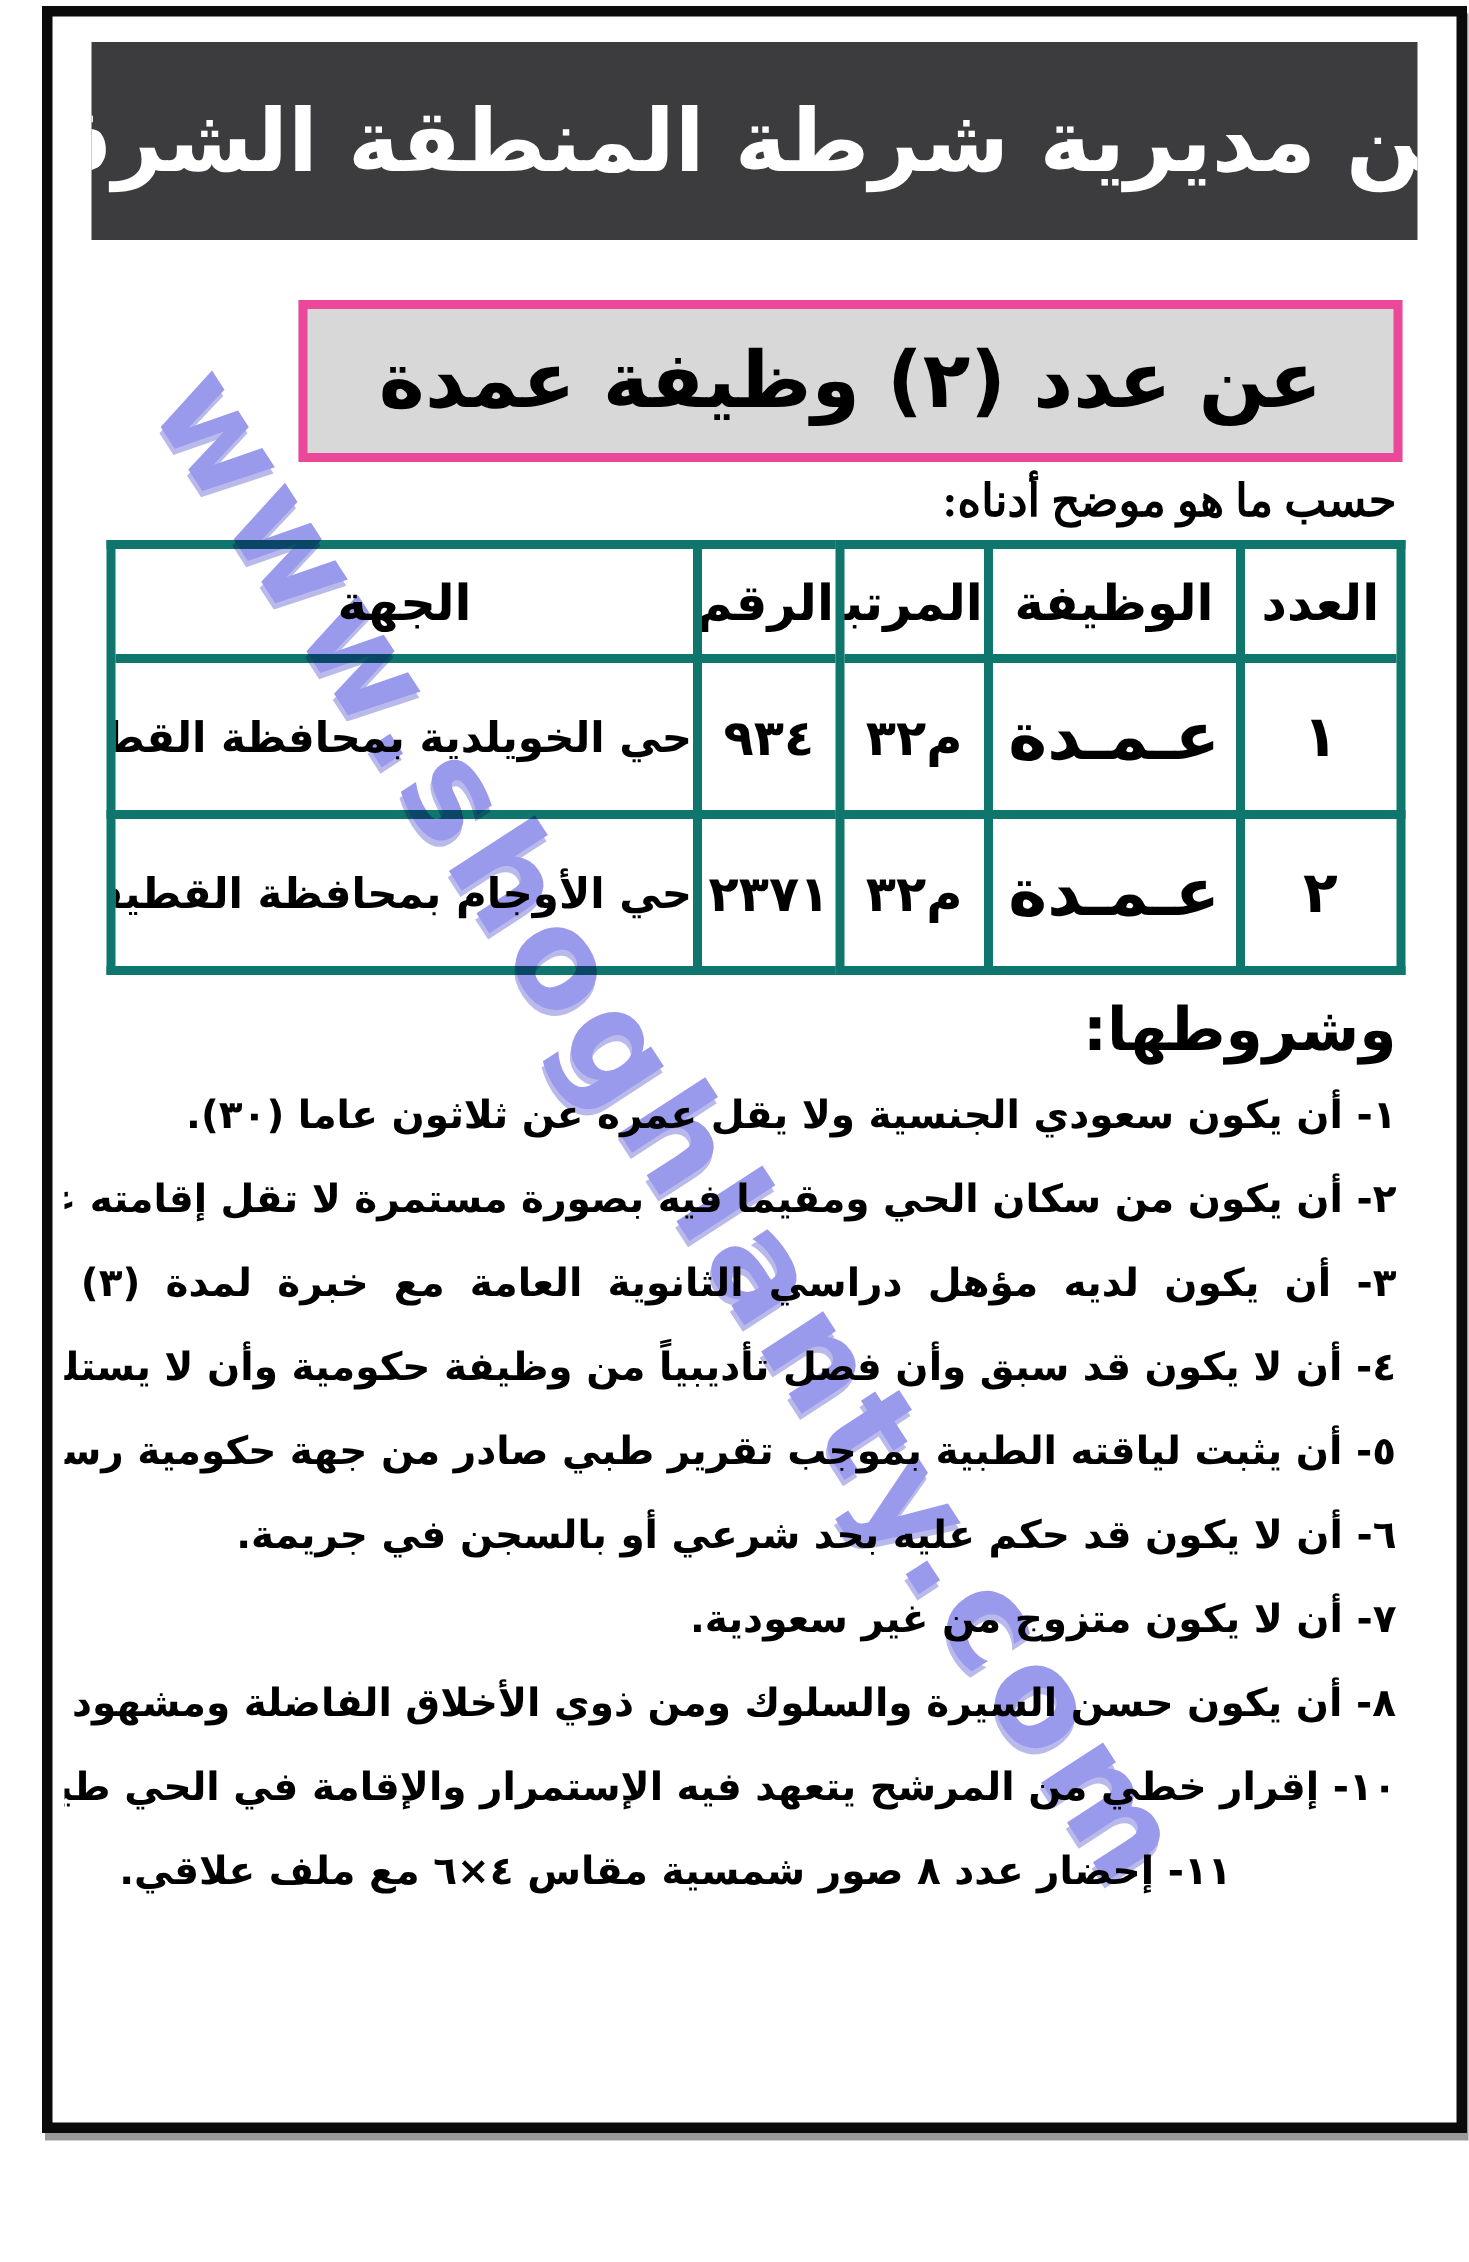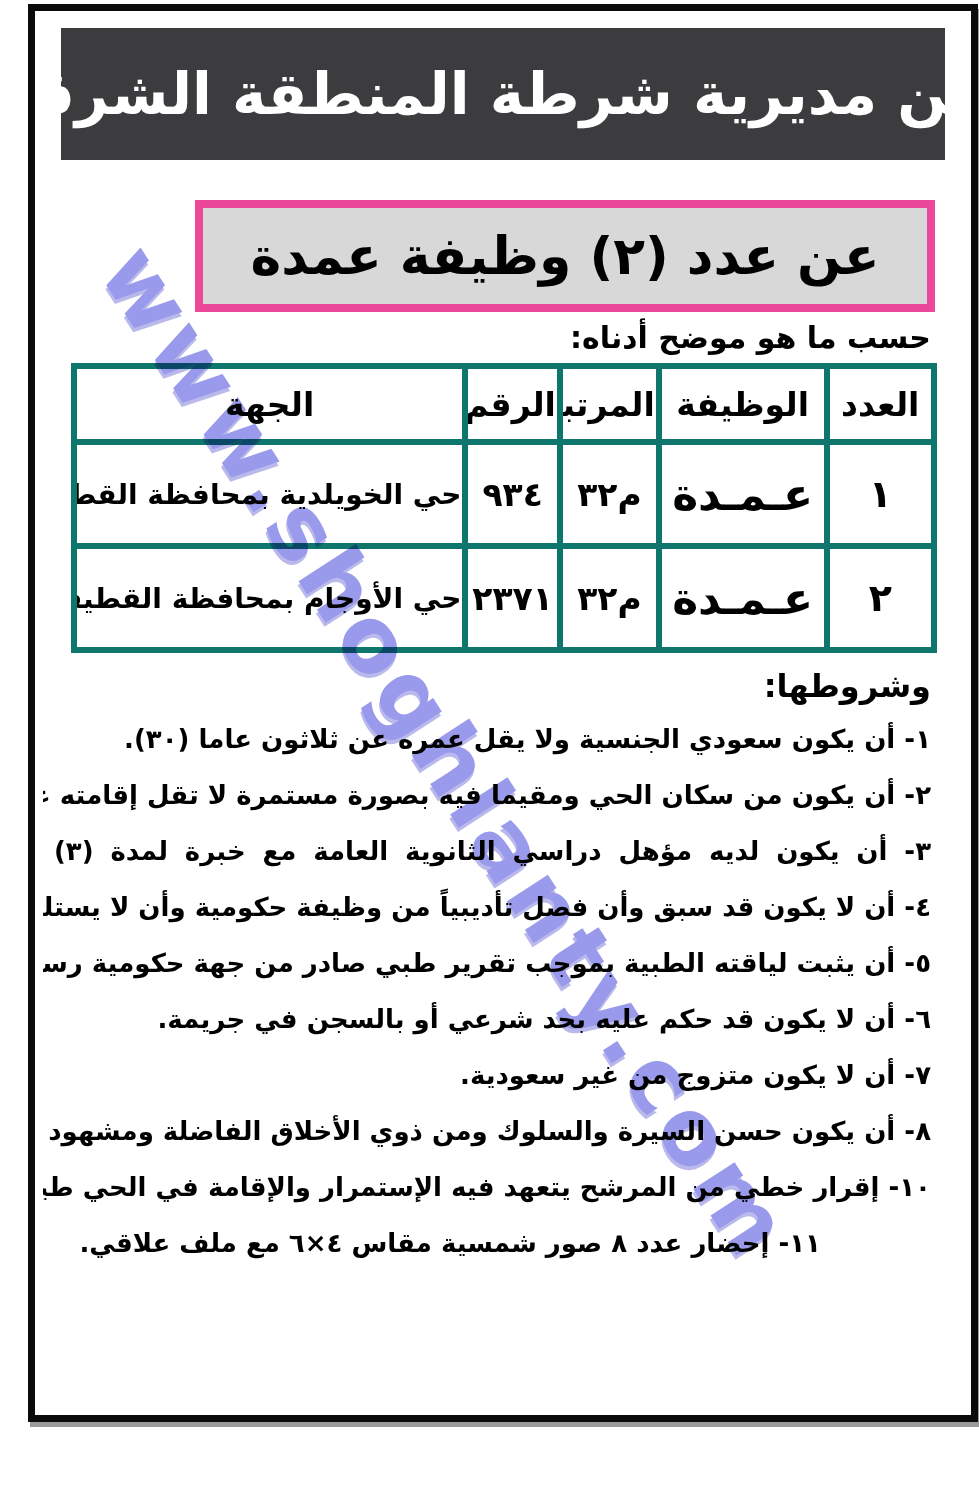--- a/index.html
+++ b/index.html
@@ -24,29 +24,29 @@
     display: flex; align-items: center; justify-content: center;
     overflow: hidden;
   }
   .banner .title {
     color: #ffffff; font-weight: bold; font-size: 58px; white-space: nowrap;
   }
   .subbox {
     width: 724px; height: 96px;
     margin: 40px 36px 0 auto;
     background: #d8d8d8;
-    border: 8px solid #ec4899;
+    border: 6px solid #ec4899;
     display: flex; align-items: center; justify-content: center;
     overflow: hidden;
   }
   .subbox .subtitle { font-weight: bold; font-size: 52px; white-space: nowrap; }
   .subnote {
     direction: rtl; text-align: right;
     margin: 8px 40px 0 30px;
-    font-size: 30px; font-weight: bold;
+    font-size: 30px; font-weight: bold; font-family: Liberation Serif, serif;
   }
   table.positions {
     width: 866px;
     margin: 8px 34px 0 auto;
     border-collapse: collapse;
     border: 6px solid #000;
     table-layout: fixed;
   }
   table.positions th, table.positions td {
     border: 6px solid #0f766e;
@@ -57,21 +57,21 @@
   table.positions th { height: 68px; font-size: 33px; border-bottom: 3px solid #000; }
   table.positions td { height: 96px; }
   td.cell-count  { font-size: 38px; }
   td.cell-job    { font-size: 44px; }
   td.cell-rank   { font-size: 33px; }
   td.cell-number { font-size: 33px; margin-top: 36px; }
   td.cell-place  { font-size: 28px; }
   .shurut {
     direction: rtl; text-align: right;
     margin: 14px 40px 0 0;
-    font-size: 32px; font-weight: bold;
+    font-size: 40px; font-weight: bold;
   }
   .conditions {
     direction: rtl; text-align: right;
     margin: 6px 40px 0 8px;
     font-size: 26px; font-weight: bold;
   }
   .cond-line { line-height: 56px; white-space: nowrap; overflow: hidden; }
   .cond-line.spread { word-spacing: 0.3em; }
   .cond-line.indent { padding-left: 110px; padding-right: 110px; }
   .watermark {

